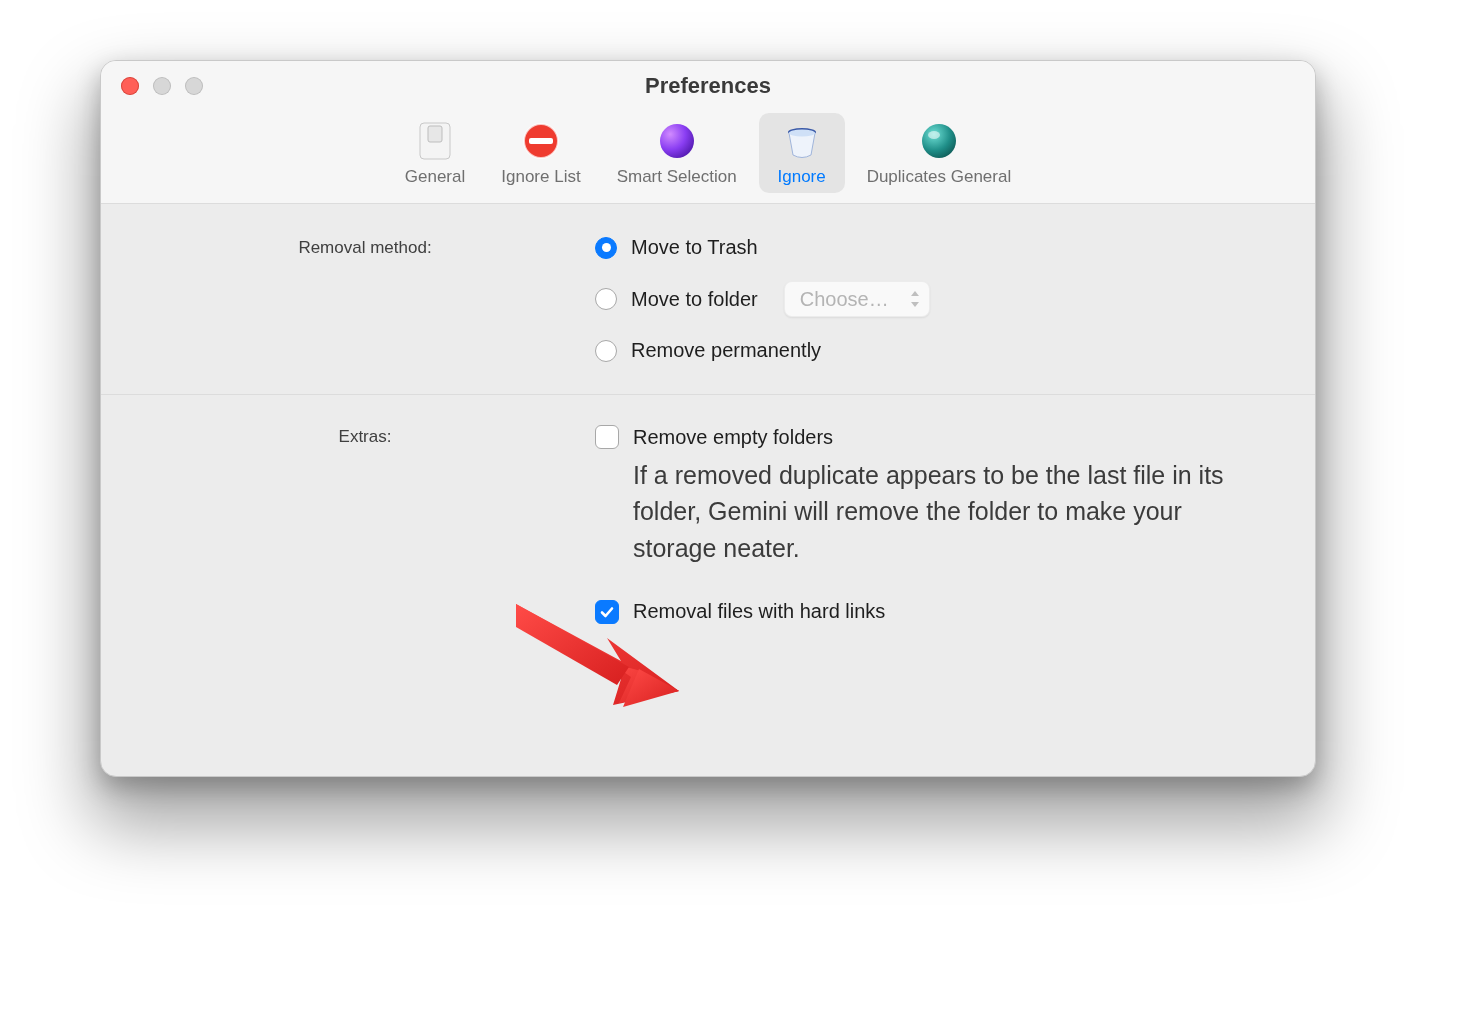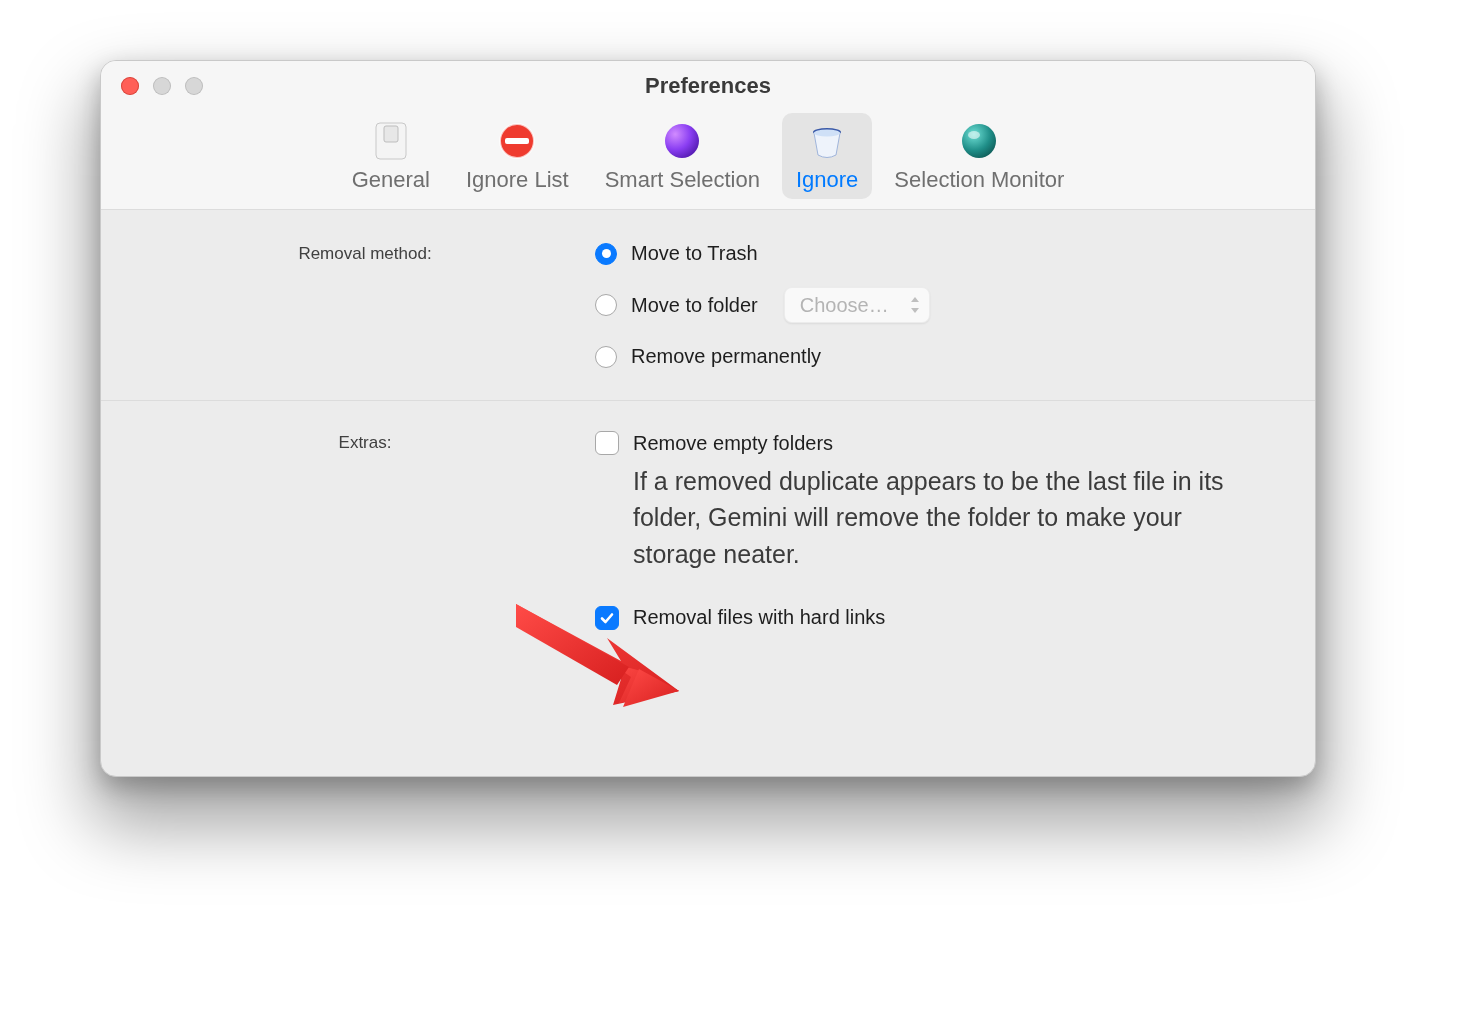--- a/index.html
+++ b/index.html
@@ -72,21 +72,21 @@
     display: flex;
     justify-content: center;
     gap: 8px;
   }
   .tab {
     display: flex; flex-direction: column; align-items: center; justify-content: flex-start;
     padding: 6px 14px 6px 14px;
     min-width: 86px;
     border-radius: 10px;
     color: #6f6f6f;
-    font-size: 22px;
+    font-size: 17px;
   }
   .tab .icon-slot { width: 44px; height: 44px; display:flex; align-items:center; justify-content:center; margin-bottom: 4px; }
   .tab.selected { background: var(--tab-bg); color: var(--tab-selected); }
   .tab .label { white-space: nowrap; }
 
   
   .pane { padding: 32px 54px 32px 54px; }
   .row {
     display: grid;
     grid-template-columns: 420px 1fr;
@@ -235,21 +235,21 @@
               <radialGradient id="gl" cx="35%" cy="30%" r="80%">
                 <stop offset="0%" stop-color="#6fe0d6"></stop>
                 <stop offset="60%" stop-color="#1f8e88"></stop>
                 <stop offset="100%" stop-color="#0e5854"></stop>
               </radialGradient>
             </defs>
             <circle cx="20" cy="20" r="17" fill="url(#gl)"></circle>
             <ellipse cx="15" cy="14" rx="6" ry="4" fill="#ffffff" opacity="0.55"></ellipse>
           </svg>
         </span>
-        <span class="label">Selection Monitor</span>
+        <span class="label">Duplicates General</span>
       </div>
     </div>
 
     <div class="pane">
 
       <div class="row">
         <div class="section-label">Removal method:</div>
         <div class="opts">
           <label class="radio-line">
             <span class="radio checked"></span>

